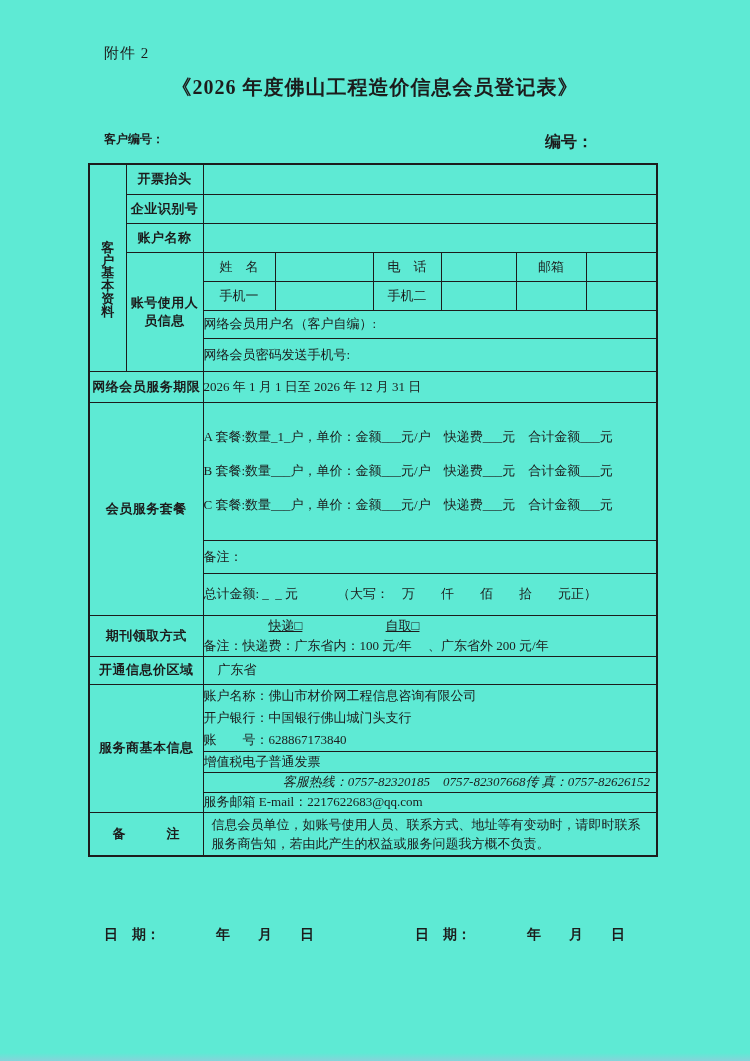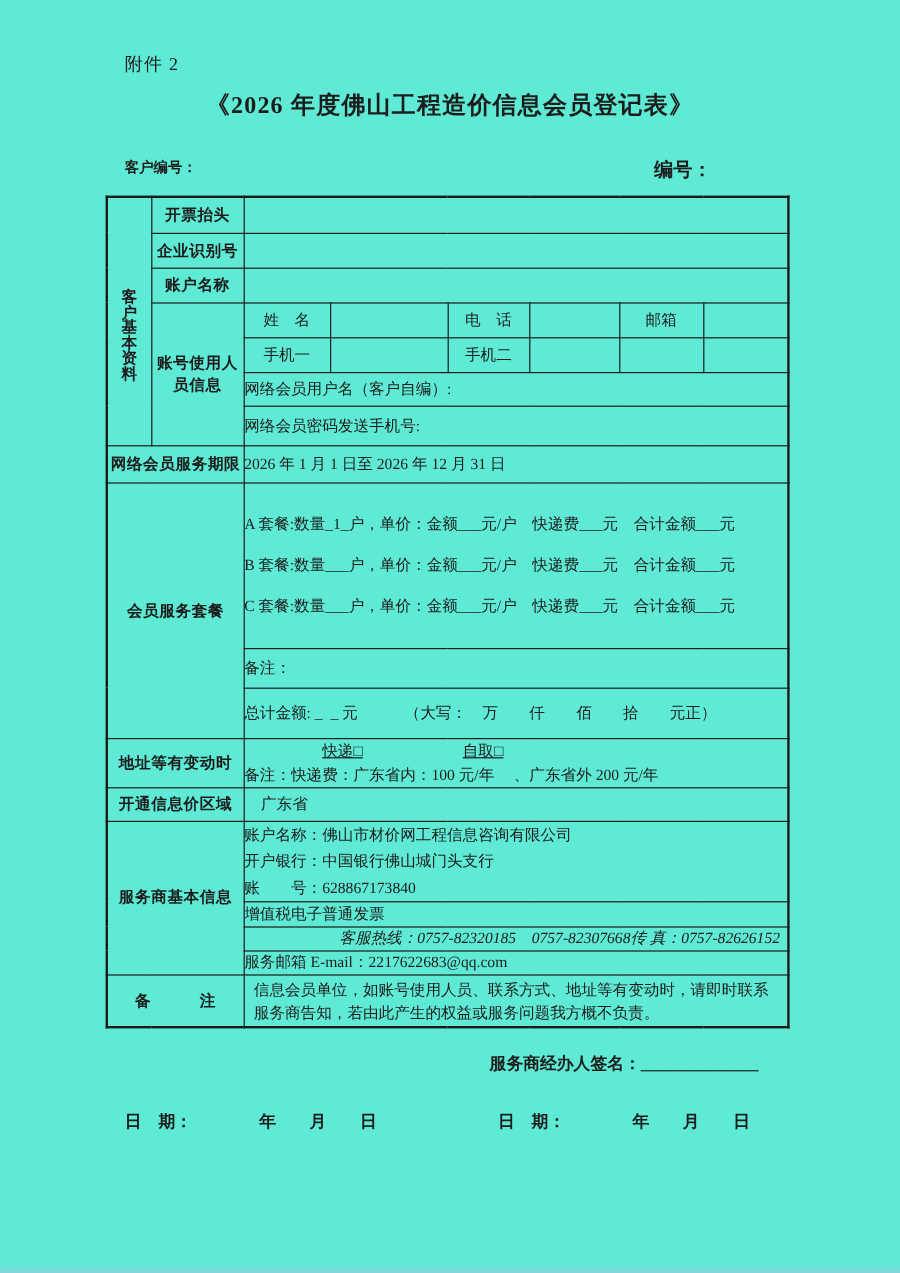--- a/index.html
+++ b/index.html
@@ -124,21 +124,21 @@
         </td>
       </tr>
       <tr class="rG">
         <td colspan="6" class="cL">备注：</td>
       </tr>
       <tr class="rH">
         <td colspan="6" class="cL pre">总计金额: _  _ 元　　　（大写：　万　　仟　　佰　　拾　　元正）</td>
       </tr>
 
       <tr class="rI">
-        <td colspan="2" class="lab">地址等有变动时</td>
+        <td colspan="2" class="lab">期刊领取方式</td>
         <td colspan="6" class="cL two-line">
           <div>
             <span class="opt opt-express">快递□</span>
             <span class="opt opt-pickup">自取□</span>
           </div>
           <div class="pre">备注：快递费：广东省内：100 元/年 　、广东省外 200 元/年</div>
         </td>
       </tr>
 
       <tr class="rJ">
@@ -171,18 +171,17 @@
 
       <tr class="rN">
         <td colspan="2" class="lab pre">备　　　注</td>
         <td colspan="6">
           <div class="remark-text">信息会员单位，如账号使用人员、联系方式、地址等有变动时，请即时联系服务商告知，若由此产生的权益或服务问题我方概不负责。</div>
         </td>
       </tr>
     </tbody>
   </table>
 
-  <span class="sig-provider">服务商经办人签名：______________</span>
   <span class="date-user">日　期：　　　　年　　月　　日</span>
   <span class="date-provider">日　期：　　　　年　　月　　日</span>
 
   <div class="bottom-edge"></div>
 </div>
 
 </body></html>

